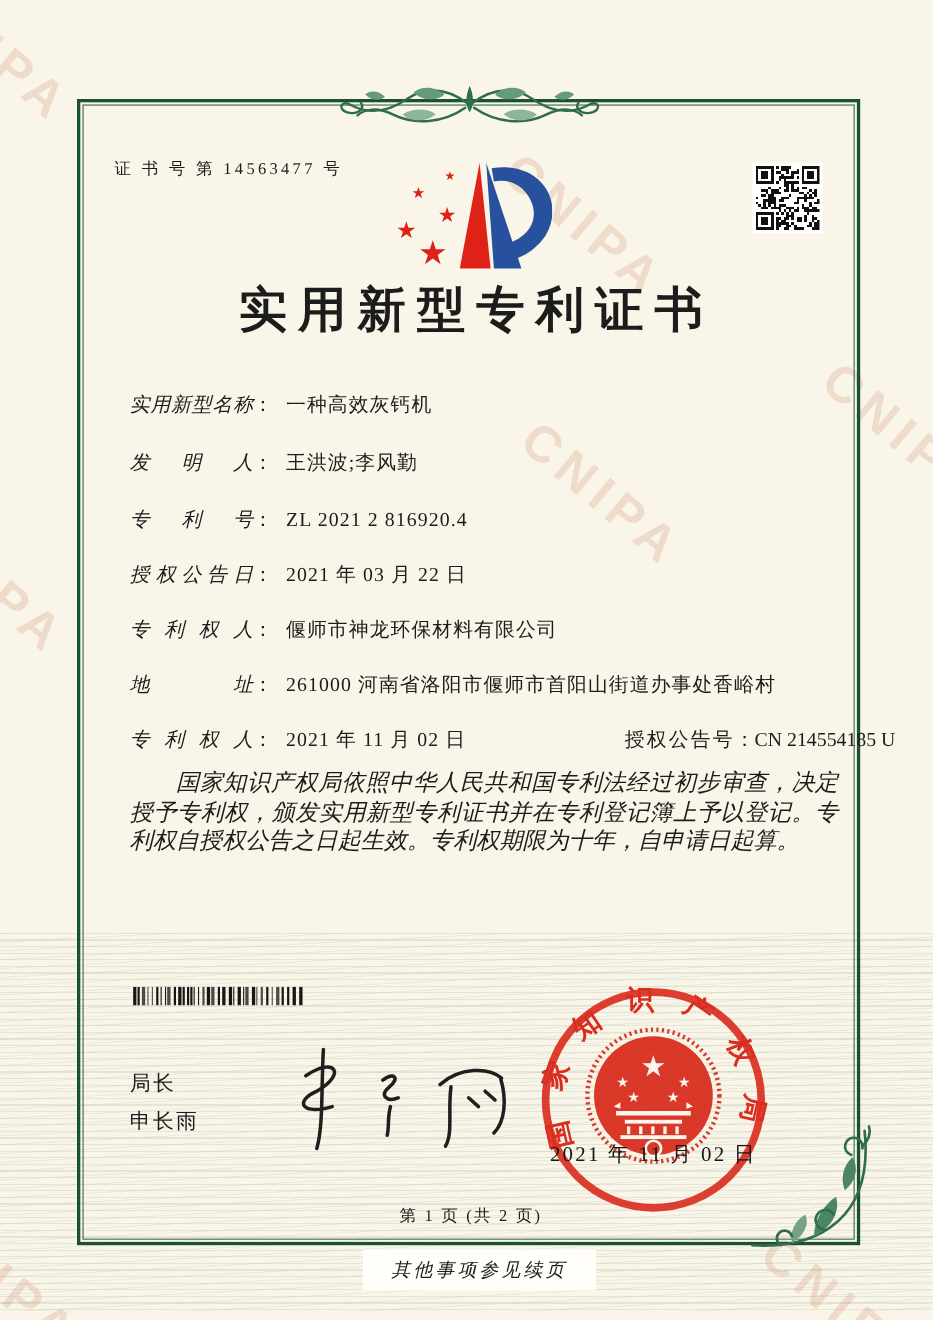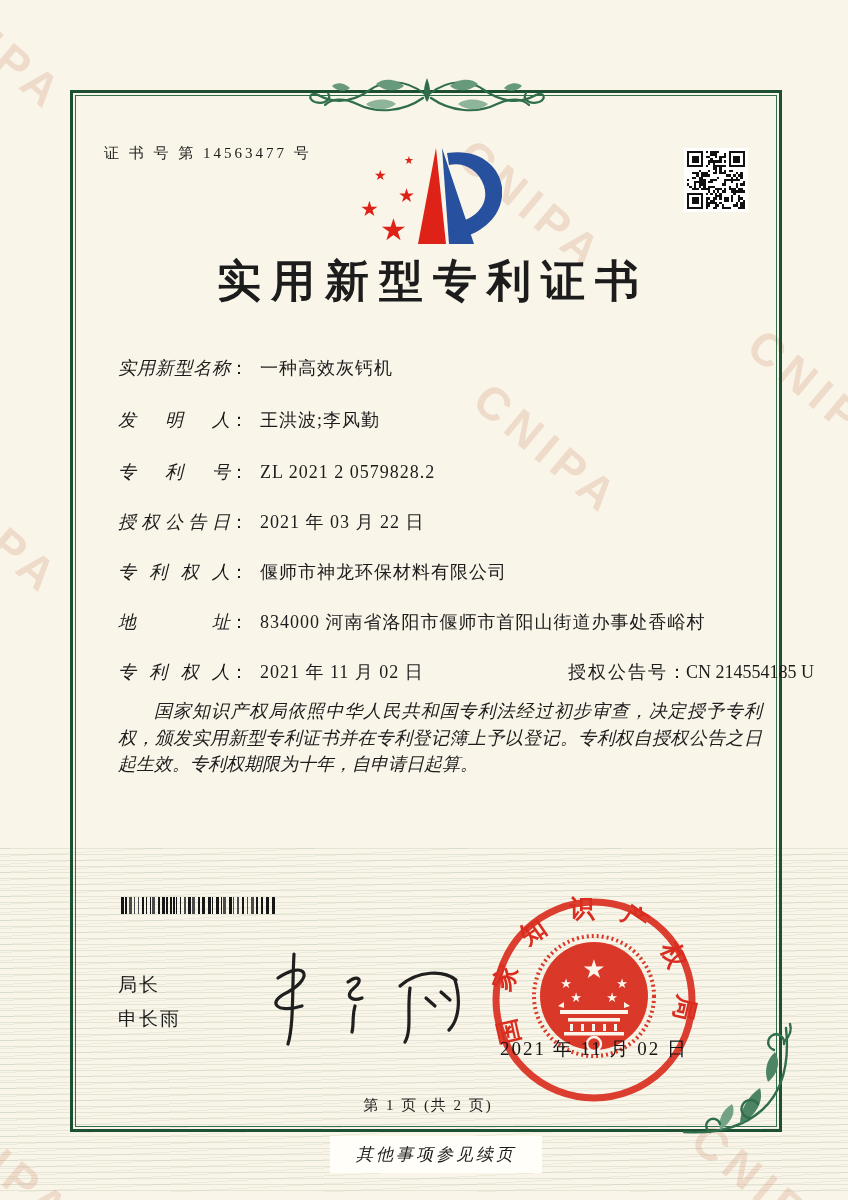--- a/index.html
+++ b/index.html
@@ -23,21 +23,21 @@
   .certno{left:104px;top:144px;font-size:15px;letter-spacing:3px;z-index:4;}
   .title{left:72px;top:252px;width:712px;text-align:center;font-size:44px;font-weight:bold;
          letter-spacing:10px;text-indent:10px;z-index:4;}
   .row{left:118px;height:26px;font-size:18px;z-index:4;white-space:nowrap;}
   .flabel{display:inline-block;width:112px;text-align:justify;text-align-last:justify;
           vertical-align:top;font-style:italic;}
   .colon{display:inline-block;width:18px;}
   .fvalue{display:inline-block;padding-left:12px;letter-spacing:1px;}
   .grant2{left:450px;top:0;position:absolute;white-space:nowrap;}
   .grant2 .glabel{letter-spacing:2px;}
-  .paras{left:118px;top:698px;width:644px;z-index:4;font-size:18px;line-height:26.5px;
+  .paras{left:118px;top:698px;width:644px;z-index:4;font-size:21px;line-height:26.5px;
          text-align:justify;font-style:italic;}
   .paras p{margin:0;text-indent:2em;}
   .barcode{left:121px;top:897px;width:212px;height:17px;z-index:4;display:flex;
            overflow:hidden;align-items:stretch;}
   .barcode span{display:block;height:100%;}
   .signer{left:118px;z-index:4;font-family:"Liberation Sans","DejaVu Sans",sans-serif;
           font-size:19px;letter-spacing:2px;}
   .sig-svg{left:252px;top:948px;z-index:4;}
   .seal{left:488px;top:894px;z-index:4;}
   .seal-date{left:484px;top:1036px;width:220px;text-align:center;font-size:19px;
@@ -319,30 +319,30 @@
 
 <div class="abs title">实用新型专利证书</div>
 
 <div class="abs row" style="top:356px">
   <span class="flabel">实用新型名称</span><span class="colon">：</span><span class="fvalue">一种高效灰钙机</span>
 </div>
 <div class="abs row" style="top:408px">
   <span class="flabel">发明人</span><span class="colon">：</span><span class="fvalue">王洪波;李风勤</span>
 </div>
 <div class="abs row" style="top:460px">
-  <span class="flabel">专利号</span><span class="colon">：</span><span class="fvalue">ZL 2021 2 0579828.2</span>
+  <span class="flabel">专利号</span><span class="colon">：</span><span class="fvalue">ZL 2021 2 816920.4</span>
 </div>
 <div class="abs row" style="top:510px">
   <span class="flabel">授权公告日</span><span class="colon">：</span><span class="fvalue">2021 年 03 月 22 日</span>
 </div>
 <div class="abs row" style="top:560px">
   <span class="flabel">专利权人</span><span class="colon">：</span><span class="fvalue">偃师市神龙环保材料有限公司</span>
 </div>
 <div class="abs row" style="top:610px">
-  <span class="flabel">地址</span><span class="colon">：</span><span class="fvalue">834000  河南省洛阳市偃师市首阳山街道办事处香峪村</span>
+  <span class="flabel">地址</span><span class="colon">：</span><span class="fvalue">261000  河南省洛阳市偃师市首阳山街道办事处香峪村</span>
 </div>
 <div class="abs row" style="top:660px;width:648px">
   <span class="flabel">专利权人</span><span class="colon">：</span><span class="fvalue">2021 年 11 月 02 日</span>
   <span class="grant2">
     <span class="glabel">授权公告号</span><span>：</span><span>CN 214554185 U</span>
   </span>
 </div>
 
 <div class="abs paras">
   <p>国家知识产权局依照中华人民共和国专利法经过初步审查，决定授予专利权，颁发实用新型专利证书并在专利登记簿上予以登记。专利权自授权公告之日起生效。专利权期限为十年，自申请日起算。</p>

